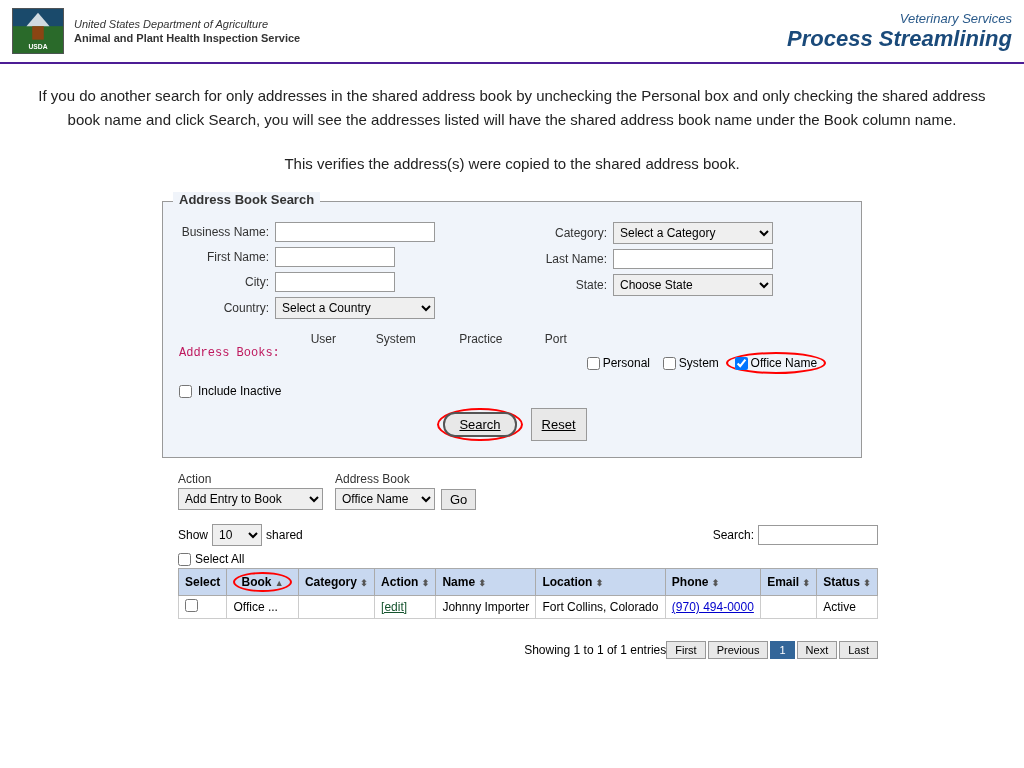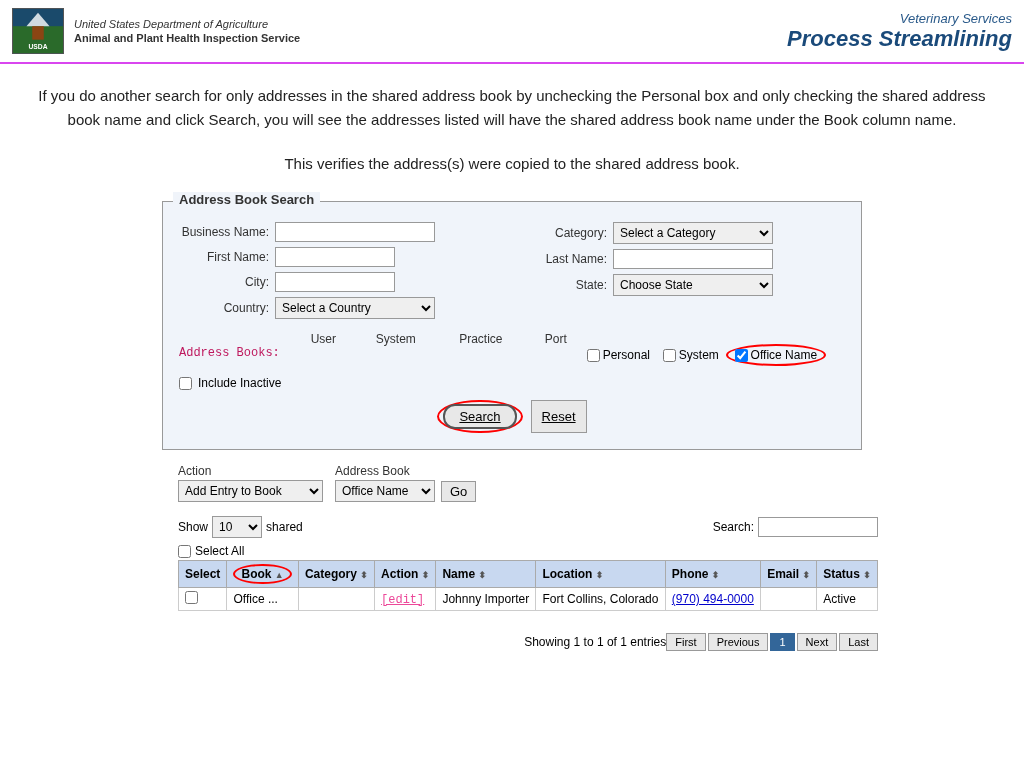--- a/index.html
+++ b/index.html
@@ -4,21 +4,21 @@
   <style>
     * { box-sizing: border-box; margin: 0; padding: 0; }
     body { font-family: Arial, sans-serif; font-size: 14px; background: #fff; width: 1024px; min-height: 768px; }
 
     
     .header {
       display: flex;
       align-items: center;
       justify-content: space-between;
       padding: 8px 12px;
-      border-bottom: 2px solid #d946ef;
+      border-bottom: 2px solid #4c1d95;
       background: #fff;
     }
     .header-left { display: flex; align-items: center; gap: 10px; }
     .usda-text-block { line-height: 1.3; }
     .usda-top { font-size: 11px; color: #333; font-style: italic; }
     .usda-main { font-size: 11px; color: #333; font-weight: bold; }
     .header-right {
       text-align: right;
     }
     .vs-title { font-size: 13px; color: #2a5a8a; font-style: italic; font-weight: normal; }
@@ -123,21 +123,21 @@
       font-size: 12px;
       color: #333;
     }
     .ab-books-headers span {
       min-width: 70px;
       text-align: center;
     }
     .ab-books-checks {
       display: flex;
       gap: 0px;
-      margin-top: 12px;
+      margin-top: 20px;
     }
     .ab-check-item {
       display: flex;
       align-items: center;
       gap: 3px;
       min-width: 70px;
       justify-content: center;
     }
     .ab-check-item label { font-size: 12px; }
     .office-name-circle {
@@ -246,21 +246,21 @@
     }
 
     
     .book-circle {
       border: 2px solid red;
       border-radius: 50%;
       padding: 1px 6px;
       display: inline-block;
     }
 
-    .link-blue { color: #ec4899; text-decoration: underline; cursor: pointer; font-family: Liberation Mono, monospace; }
+    .link-blue { color: #14532d; text-decoration: underline; cursor: pointer; }
     .phone-link { color: #0000cc; text-decoration: underline; }
 
     
     .pagination {
       display: flex;
       justify-content: flex-end;
       align-items: center;
       margin-top: 22px;
       font-size: 12px;
     }

